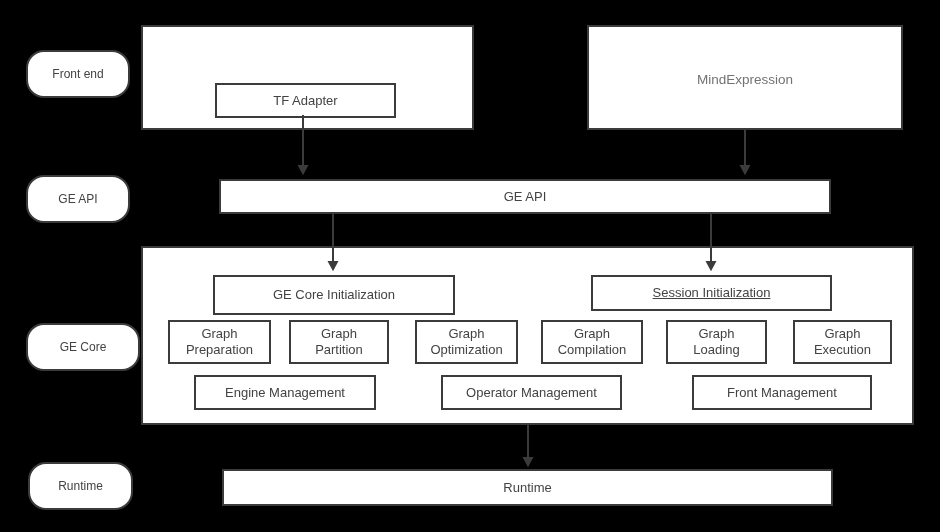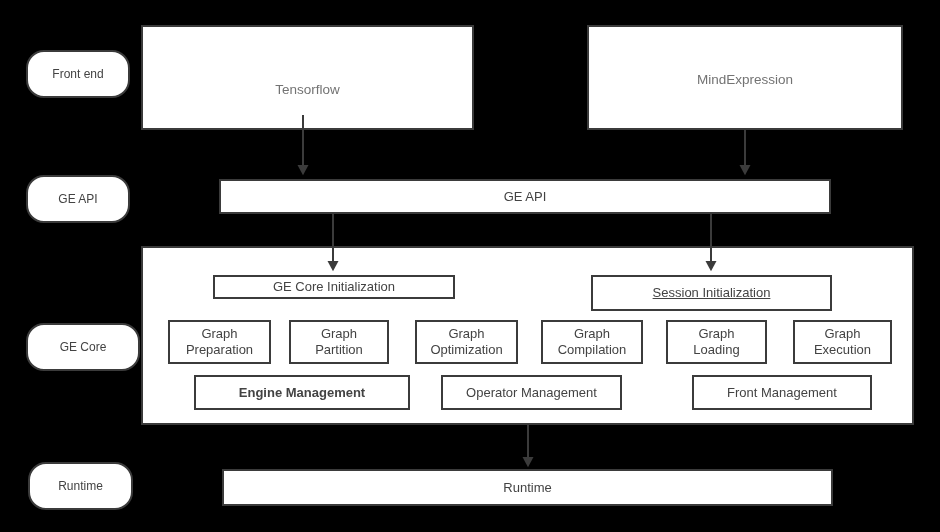--- a/index.html
+++ b/index.html
@@ -74,34 +74,37 @@
   <div class="box stage-label" style="left:26px; top:323px; width:114px; height:48px;">
     <span>GE Core</span>
   </div>
 
   <div class="box stage-label" style="left:28px; top:462px; width:105px; height:48px;">
     <span>Runtime</span>
   </div>
 
   <div class="box group" style="left:141px; top:25px; width:333px; height:105px;">
     <div class="group-title" style="top:55px;">Tensorflow</div>
+    <div class="box" style="left:72px; top:56px; width:181px; height:35px;">
+      <span>TF Adapter</span>
+    </div>
   </div>
 
   <div class="box group" style="left:587px; top:25px; width:316px; height:105px;">
     <div class="group-title" style="top:45px;">MindExpression</div>
   </div>
 
   <div class="box" style="left:219px; top:179px; width:612px; height:35px;">
     <span>GE API</span>
   </div>
 
   <div class="box group" style="left:141px; top:246px; width:773px; height:179px;">
 
     
-    <div class="box" style="left:70px; top:27px; width:242px; height:24px;text-align:center;">
+    <div class="box" style="left:70px; top:27px; width:242px; height:40px;text-align:center;">
       <span>GE Core Initialization</span>
     </div>
     <div class="box" style="left:448px; top:27px; width:241px; height:36px;text-decoration:underline;">
       <span>Session Initialization</span>
     </div>
 
     
     <div class="box" style="left:25px; top:72px; width:103px; height:44px;">
       <span>Graph
 Preparation</span>
@@ -121,21 +124,21 @@
     <div class="box" style="left:523px; top:72px; width:101px; height:44px;">
       <span>Graph
 Loading</span>
     </div>
     <div class="box" style="left:650px; top:72px; width:99px; height:44px;">
       <span>Graph
 Execution</span>
     </div>
 
     
-    <div class="box" style="left:51px; top:127px; width:216px; height:35px;font-weight:bold;">
+    <div class="box" style="left:51px; top:127px; width:182px; height:35px;">
       <span>Engine Management</span>
     </div>
     <div class="box" style="left:298px; top:127px; width:181px; height:35px;text-align:right;">
       <span>Operator Management</span>
     </div>
     <div class="box" style="left:549px; top:127px; width:180px; height:35px;">
       <span>Front Management</span>
     </div>
   </div>
 

